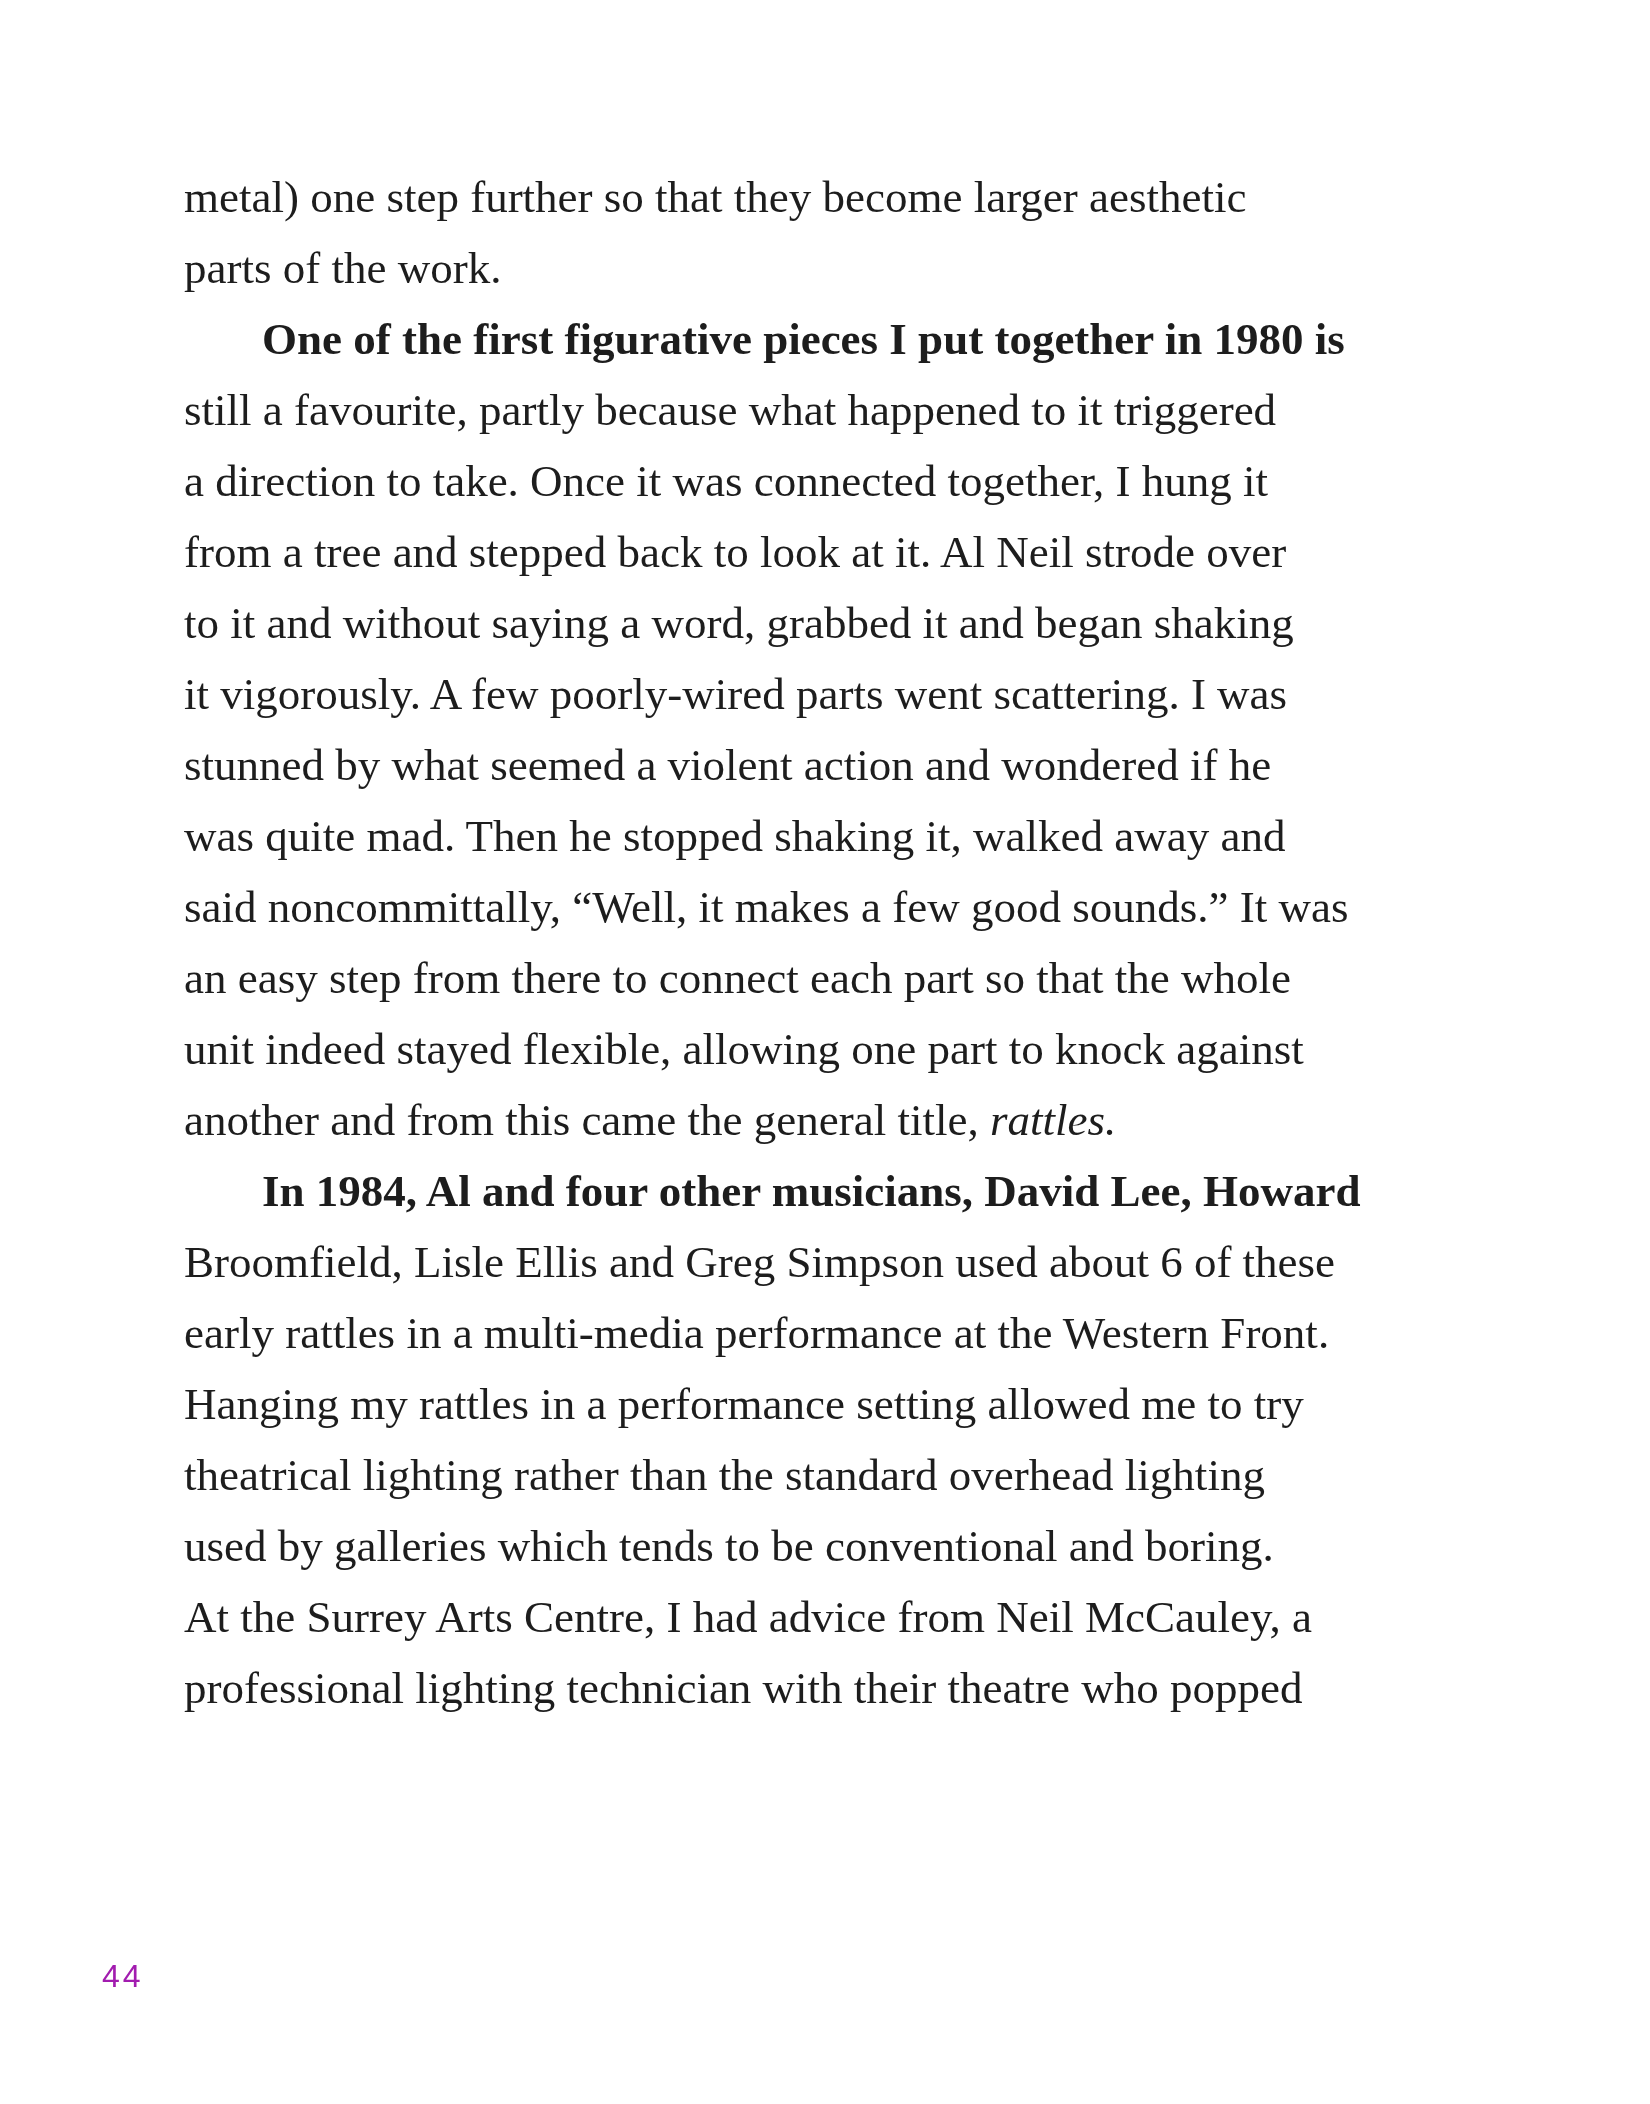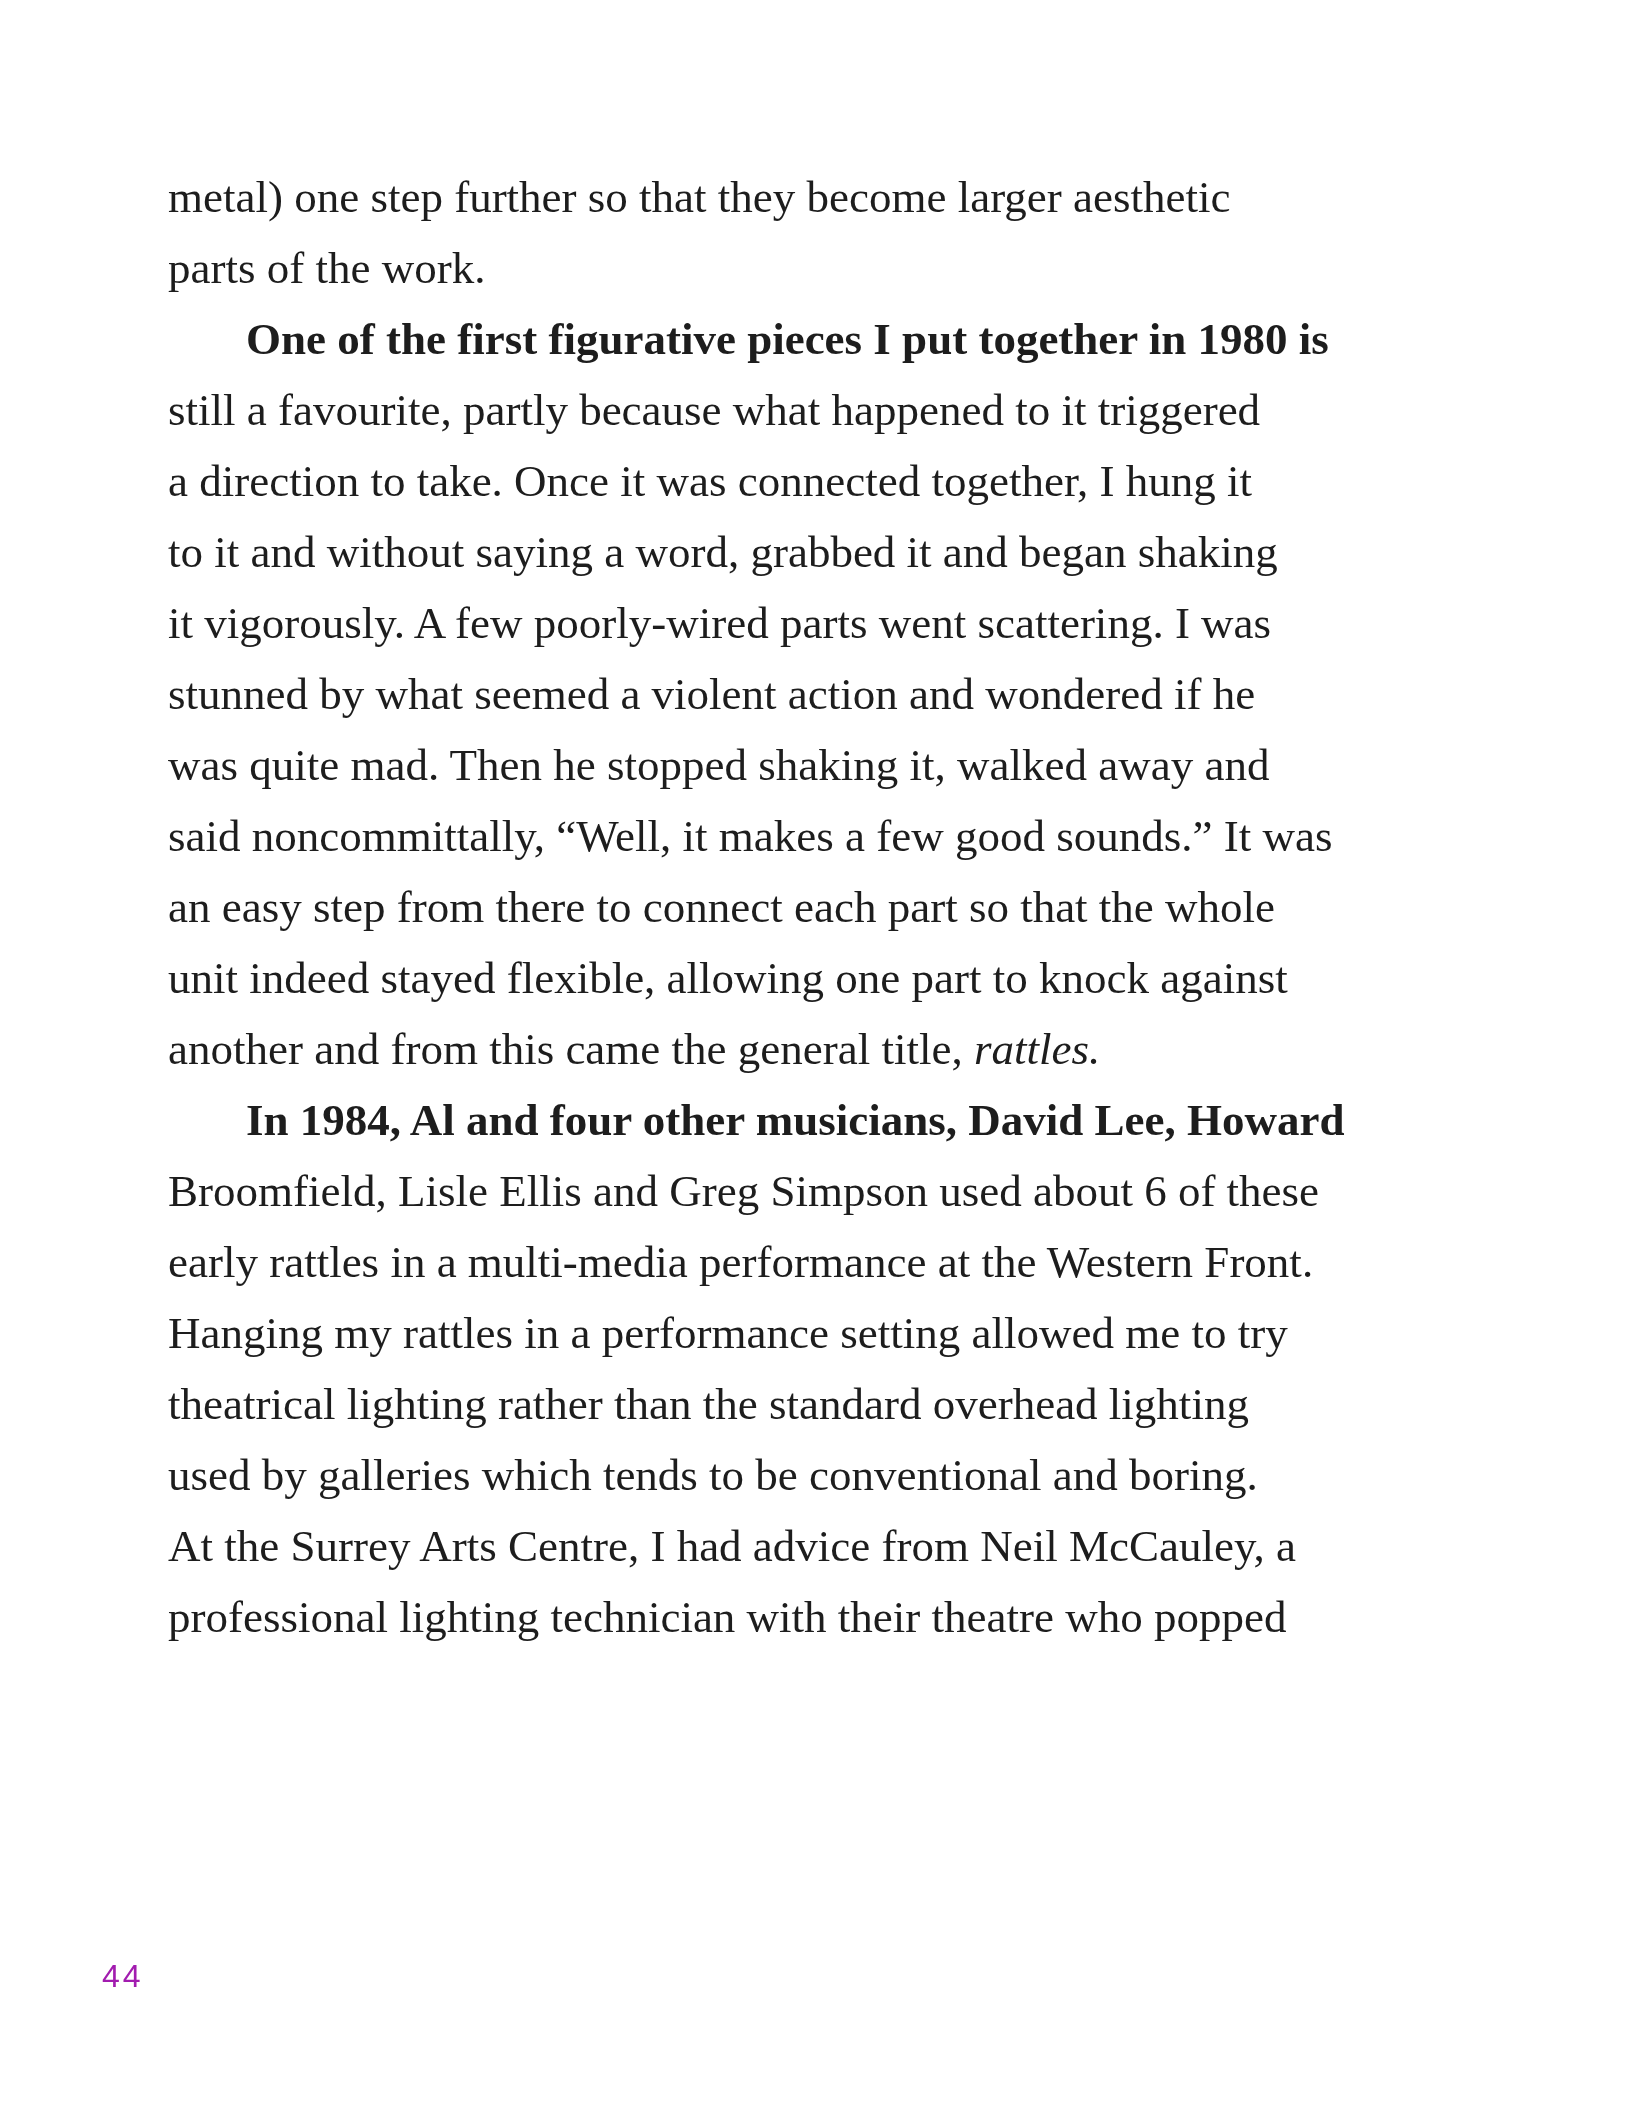--- a/index.html
+++ b/index.html
@@ -18,20 +18,21 @@
   }
   .text-block {
     position: absolute;
     left: 168px;
     top: 162px;
     font-size: 45px;
     line-height: 71px;
   }
   .line {
     white-space: nowrap;
+    margin-left: 16px;
   }
   .line.indent {
     padding-left: 78px;
     font-weight: bold;
   }
   .line em {
     font-style: italic;
   }
   .page-number {
     position: absolute;
@@ -47,20 +48,21 @@
 </head>
 <body>
 
 <div class="page">
   <div class="text-block">
       <div class="line"><span>metal) one step further so that they become larger aesthetic</span></div>
       <div class="line"><span>parts of the work.</span></div>
       <div class="line indent"><span>One of the first figurative pieces I put together in 1980 is</span></div>
       <div class="line"><span>still a favourite, partly because what happened to it triggered</span></div>
       <div class="line"><span>a direction to take. Once it was connected together, I hung it</span></div>
+      <div class="line"><span>from a tree and stepped back to look at it. Al Neil strode over</span></div>
       <div class="line"><span>to it and without saying a word, grabbed it and began shaking</span></div>
       <div class="line"><span>it vigorously. A few poorly-wired parts went scattering. I was</span></div>
       <div class="line"><span>stunned by what seemed a violent action and wondered if he</span></div>
       <div class="line"><span>was quite mad. Then he stopped shaking it, walked away and</span></div>
       <div class="line"><span>said noncommittally, “Well, it makes a few good sounds.” It was</span></div>
       <div class="line"><span>an easy step from there to connect each part so that the whole</span></div>
       <div class="line"><span>unit indeed stayed flexible, allowing one part to knock against</span></div>
       <div class="line"><span>another and from this came the general title, </span><em>rattles.</em></div>
       <div class="line indent"><span>In 1984, Al and four other musicians, David Lee, Howard</span></div>
       <div class="line"><span>Broomfield, Lisle Ellis and Greg Simpson used about 6 of these</span></div>

